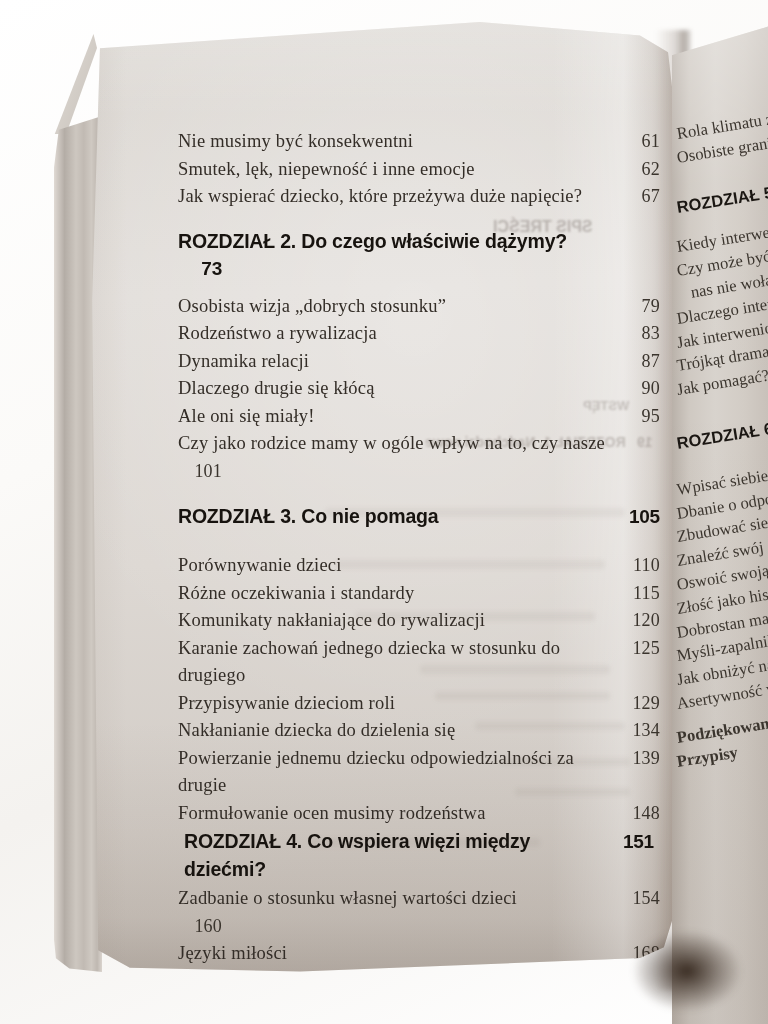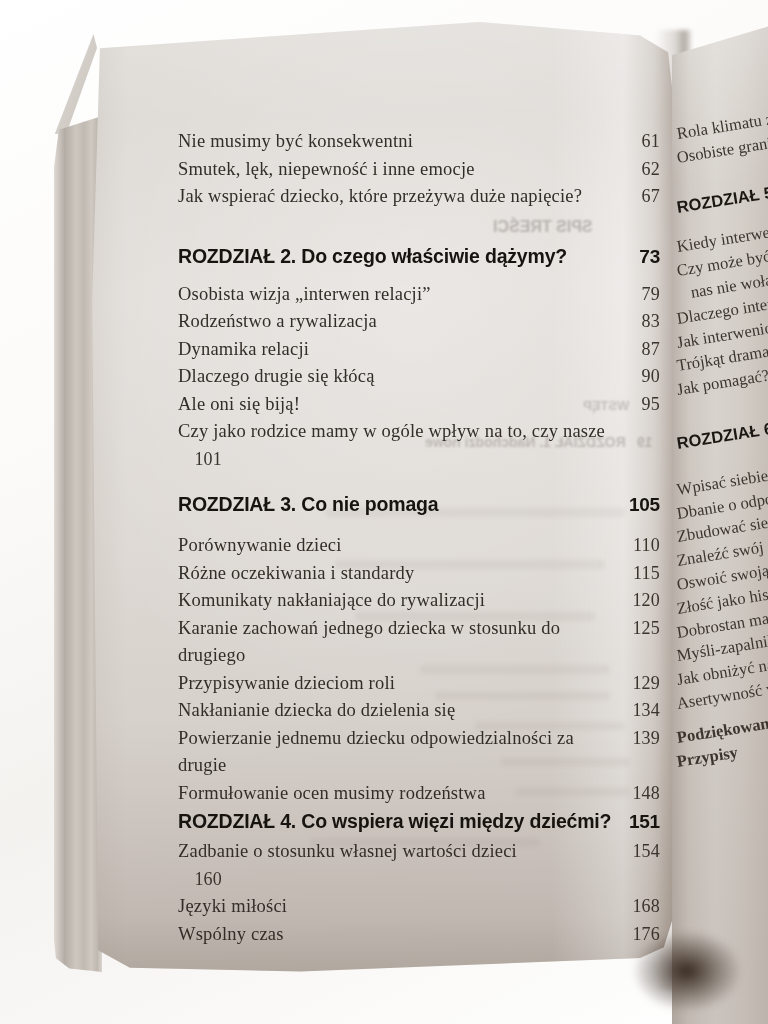--- a/index.html
+++ b/index.html
@@ -65,23 +65,23 @@
   }
   .toc-row{display:flex;justify-content:space-between;align-items:baseline;}
   .toc-row .pg{min-width:44px;text-align:right;font-size:18px;color:#3a342d;}
   .toc-row .t2{padding-left:22px;}
   .chapter{
     display:flex;justify-content:space-between;align-items:baseline;
     font-family:"Liberation Sans", sans-serif;font-weight:bold;
     font-size:19.5px;line-height:28px;color:#17130f;letter-spacing:-0.2px;
   }
   .chapter .pg{min-width:44px;text-align:right;font-size:19px;}
-  .ch2{margin:31px 0 10px;}
-  .ch3{margin:17px 0 13px;}
-  .ch4{margin:0 0 2px;}
+  .ch2{margin:16px 0 10px;flex-direction:column;}
+  .ch3{margin:17px 0 21px;}
+  .ch4{margin:0 6px 2px;}
 
   
   .show-through{
     position:absolute;transform:scaleX(-1);filter:blur(1.1px);
     font-family:"Liberation Sans", sans-serif;font-weight:bold;
     color:rgba(108,98,92,0.38);pointer-events:none;white-space:nowrap;
   }
   .st-spis{left:408px;top:198px;font-size:16px;}
   .st-wstep{left:498px;top:378px;font-size:13px;color:rgba(108,98,92,0.30);}
   .st-r1{left:340px;top:414px;font-size:14px;color:rgba(108,98,92,0.33);}
@@ -143,37 +143,37 @@
       <div class="toc-row">
         <span>Jak wspierać dziecko, które przeżywa duże napięcie?</span>
         <span class="pg">67</span>
       </div>
 
       <div class="chapter ch2">
         <span>ROZDZIAŁ 2. Do czego właściwie dążymy?</span>
         <span class="pg">73</span>
       </div>
       <div class="toc-row">
-        <span>Osobista wizja „interwen relacji”</span>
+        <span>Osobista wizja „dobrych stosunku”</span>
         <span class="pg">79</span>
       </div>
       <div class="toc-row">
         <span>Rodzeństwo a rywalizacja</span>
         <span class="pg">83</span>
       </div>
       <div class="toc-row">
         <span>Dynamika relacji</span>
         <span class="pg">87</span>
       </div>
       <div class="toc-row">
         <span>Dlaczego drugie się kłócą</span>
         <span class="pg">90</span>
       </div>
       <div class="toc-row">
-        <span>Ale oni się biją!</span>
+        <span>Ale oni się miały!</span>
         <span class="pg">95</span>
       </div>
       <div class="toc-row">
         <span>Czy jako rodzice mamy w ogóle wpływ na to, czy nasze</span>
       </div>
       <div class="toc-row">
         <span class="pg">101</span>
       </div>
 
       <div class="chapter ch3">

